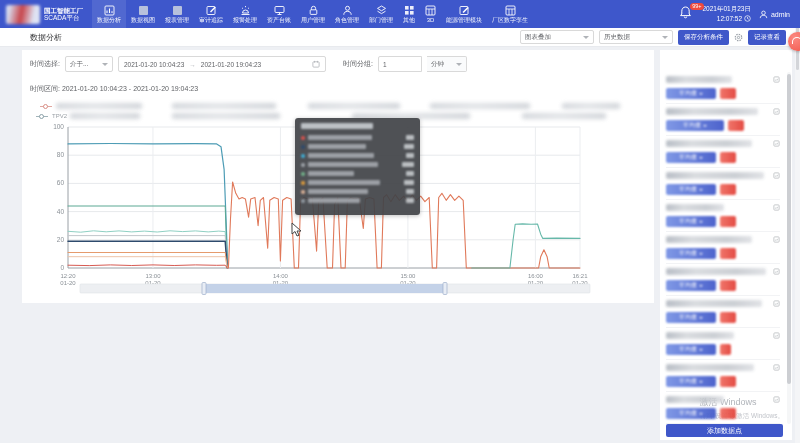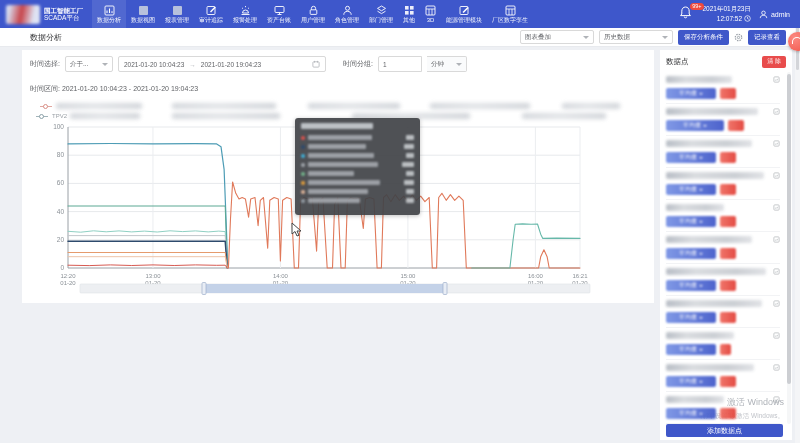--- a/index.html
+++ b/index.html
@@ -71,21 +71,21 @@
   .btn-red{background:#e84c4c;color:#fff;border:none;border-radius:2px;font-size:6px;height:12px;padding:0 5px;cursor:pointer;font-family:inherit}
   .sb-item{position:absolute;left:6px;width:114px;height:30px;border-bottom:1px solid #f2f3f5;z-index:2}
   .sb-name{position:absolute;left:0;top:2px;height:7px;border-radius:2px;background:linear-gradient(90deg,#aeb4bd,#d4d7db 30%,#c3c7cd 70%,#dcdee2);filter:blur(1.6px);opacity:.85}
   .sb-itemicon{position:absolute;right:0;top:2px;width:7px;height:7px;opacity:.55}
   .sb-pills{position:absolute;left:0;top:14px;display:flex;gap:4px;align-items:center}
   .pill-blue{height:11px;border-radius:2px;background:linear-gradient(90deg,#7590e4,#3f57c9);display:flex;align-items:center;justify-content:center;gap:2px;color:#fff;font-size:6px;filter:blur(.8px);opacity:.92}
   .pill-blue .pcaret{width:0;height:0;border-left:2.5px solid transparent;border-right:2.5px solid transparent;border-top:2.5px solid #e6e9f8}
   .pill-red{height:11px;border-radius:2px;background:linear-gradient(90deg,#ef6a5e,#e23d35);filter:blur(.8px);opacity:.92}
   .sb-scroll{position:absolute;right:1px;top:22px;width:4px;height:352px;background:#f5f6f7;border-radius:2px;z-index:4}
   .sb-thumb{position:absolute;left:0;top:2px;width:4px;height:310px;background:#ccced2;border-radius:2px}
-  .watermark{position:absolute;right:8px;top:346px;text-align:right;z-index:1;pointer-events:none}
+  .watermark{position:absolute;right:8px;top:346px;z-index:1;pointer-events:none}
   .wm1{font-size:9px;color:rgba(108,114,126,.55)}
   .wm2{font-size:6.5px;color:rgba(128,134,146,.5);margin-top:3px}
   .add-btn{position:absolute;left:6px;right:9px;top:374px;height:13px;background:#3f57c9;color:#fff;border:none;border-radius:2px;font-size:7px;cursor:pointer;font-family:inherit;z-index:3}
 
   .page-scroll{position:absolute;right:0;top:0;width:5px;height:443px;background:#f4f5f7;z-index:25}
   .page-thumb{position:absolute;top:0;left:1px;width:3px;height:70px;background:#d3d5d9;border-radius:2px}
   .bubble{position:absolute;right:-7px;top:32px;width:19px;height:19px;border-radius:50%;background:radial-gradient(circle at 35% 30%,#fb8a82,#f2574b);box-shadow:0 1px 3px rgba(0,0,0,.25);z-index:40}
   .bubble:after{content:"";position:absolute;left:4px;top:5px;width:8px;height:6px;border:1.5px solid #fff;border-bottom:none;border-radius:5px 5px 0 0}
 </style>
 </head>
@@ -408,24 +408,20 @@
         </div>
       </div>
   </div>
 
   <svg class="cursor" width="11" height="15" viewBox="0 0 11 15">
       <path d="M1,1 L1,12 L4,9.5 L6,14 L8,13.2 L6,9 L10,9 Z" fill="#fff" stroke="#444" stroke-width="1"></path>
     </svg>
 </div>
 
 <div class="sidebar">
-  <div class="sb-head">
-    <span class="sb-title">数据点</span>
-    <button class="btn-red">清 除</button>
-  </div>
   <div id="sbList">
       <div class="sb-item" style="top: 24px;">
         <span class="sb-name" style="width:66px"></span>
         <svg class="sb-itemicon" viewBox="0 0 8 8">
           <rect x="1" y="1" width="6" height="6" rx="1" fill="none" stroke="#8a9096" stroke-width="1"></rect>
           <path d="M2.5,5.5 L3.5,4 L4.5,5 L5.8,3" fill="none" stroke="#8a9096" stroke-width=".8"></path>
         </svg>
         <span class="sb-pills">
           <span class="pill-blue" style="width:50px">
             <span class="plabel">平均值</span>

